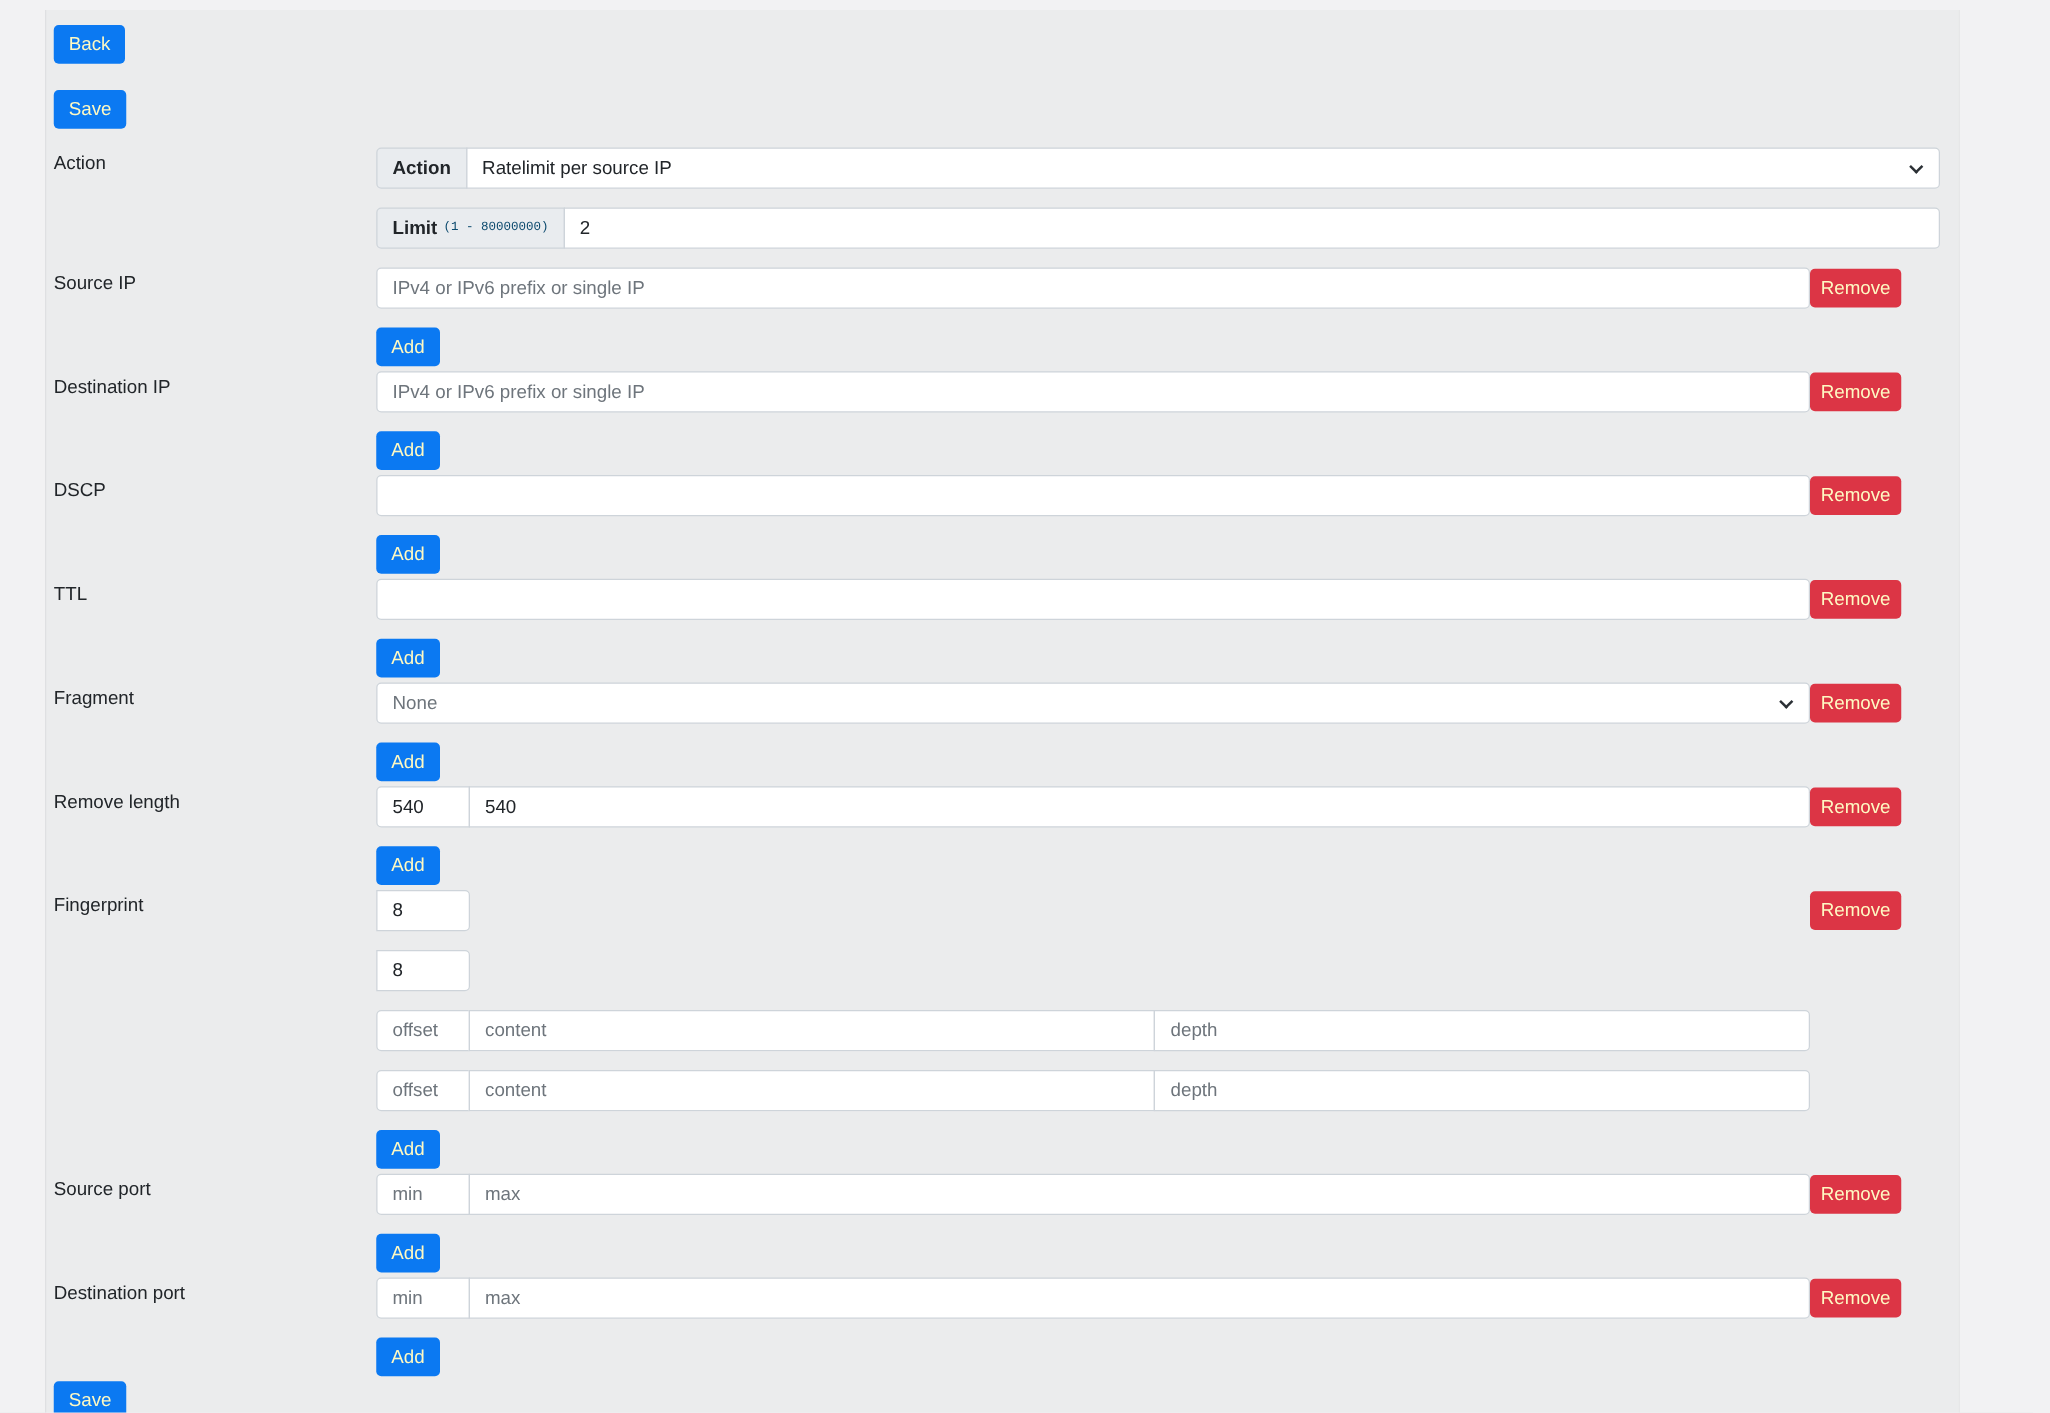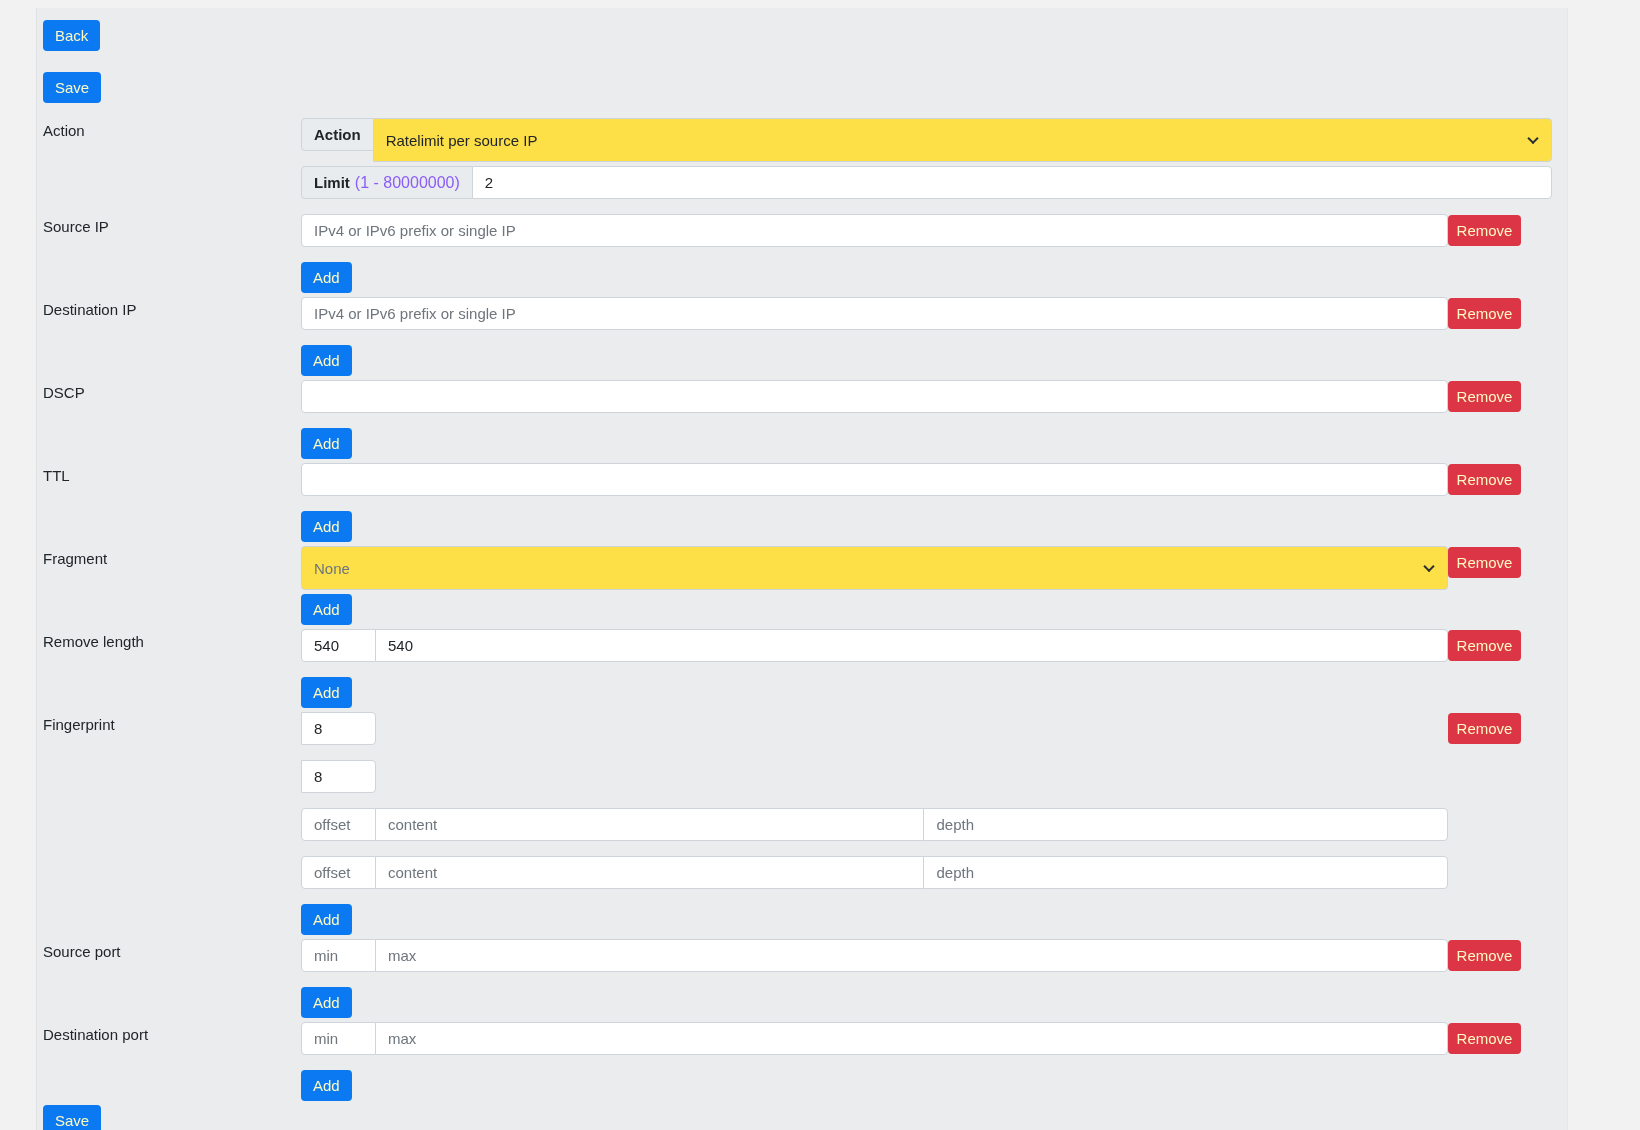--- a/index.html
+++ b/index.html
@@ -65,26 +65,26 @@
   .grp > *:first-child { border-radius:4px 0 0 4px; margin-left:0; }
   .grp > *:last-child  { border-radius:0 4px 4px 0; }
 
   .grp-text {
     display:flex; align-items:center; white-space:nowrap;
     height:33px; padding:5px 12px;
     background:#e9ecef; border:1px solid #ced4da;
     color:#212529;
   }
   .bold { font-weight:bold; }
-  .range-note { font-size:16px; margin-left:5px; color:#8b5cf6; }
+  .range-note { font-size:10px; margin-left:5px; color:#0c4a6e;font-family:Liberation Mono, monospace; }
 
   .select {
     position:relative; display:flex; align-items:center;
-    height:44px; padding:5px 28px 5px 12px;
-    background:#fde047; border:1px solid #ced4da; border-radius:4px;
+    height:33px; padding:5px 28px 5px 12px;
+    background:#ffffff; border:1px solid #ced4da; border-radius:4px;
     cursor:pointer; min-width:0;
   }
   .select .sel-text { color:#212529; white-space:nowrap; overflow:hidden; }
   .select .sel-text.muted { color:#6e757c; }
   .chev {
     position:absolute; right:14px; top:50%;
     width:8px; height:8px;
     border-right:2px solid #2b3035; border-bottom:2px solid #2b3035;
     transform:translateY(-70%) rotate(45deg);
   }

